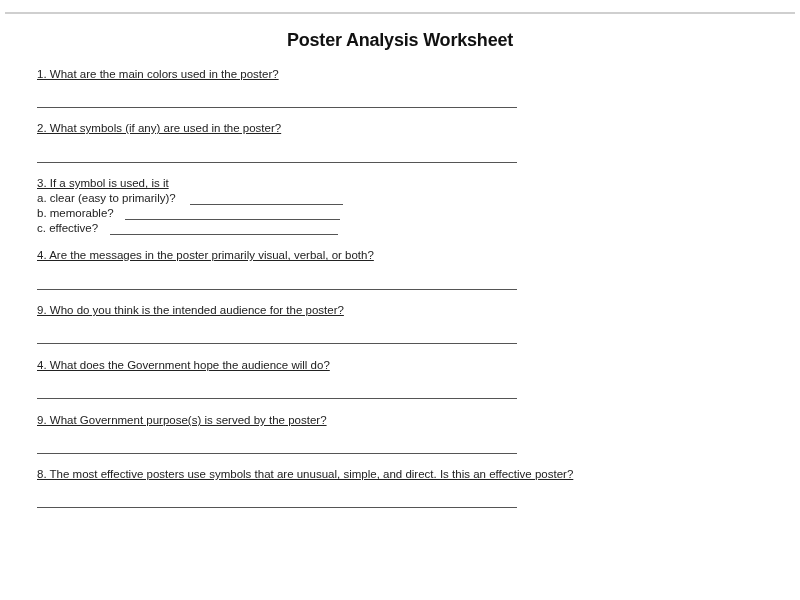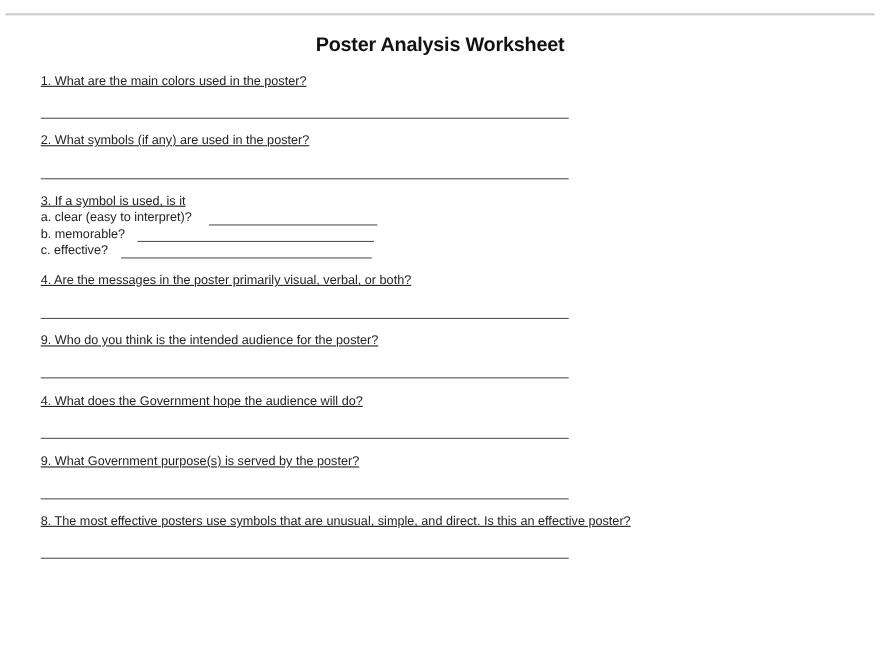--- a/index.html
+++ b/index.html
@@ -20,21 +20,21 @@
 
 <div class="title">Poster Analysis Worksheet</div>
 
 <div class="q" style="top:68px">1. What are the main colors used in the poster?</div>
 <div class="line" style="top:107px"></div>
 
 <div class="q" style="top:122px">2. What symbols (if any) are used in the poster?</div>
 <div class="line" style="top:162px"></div>
 
 <div class="q" style="top:177px">3. If a symbol is used, is it</div>
-<div class="sub" style="top:192px">a. clear (easy to interpret)?</div>
+<div class="sub" style="top:192px">a. clear (easy to primarily)?</div>
 <div class="subline" style="top:204px; left:190px; width:153px;"></div>
 <div class="sub" style="top:207px">b. memorable?</div>
 <div class="subline" style="top:219px; left:125px; width:215px;"></div>
 <div class="sub" style="top:222px">c. effective?</div>
 <div class="subline" style="top:234px; left:110px; width:228px;"></div>
 
 <div class="q" style="top:249px">4. Are the messages in the poster primarily visual, verbal, or both?</div>
 <div class="line" style="top:289px"></div>
 
 <div class="q" style="top:304px">9. Who do you think is the intended audience for the poster?</div>

